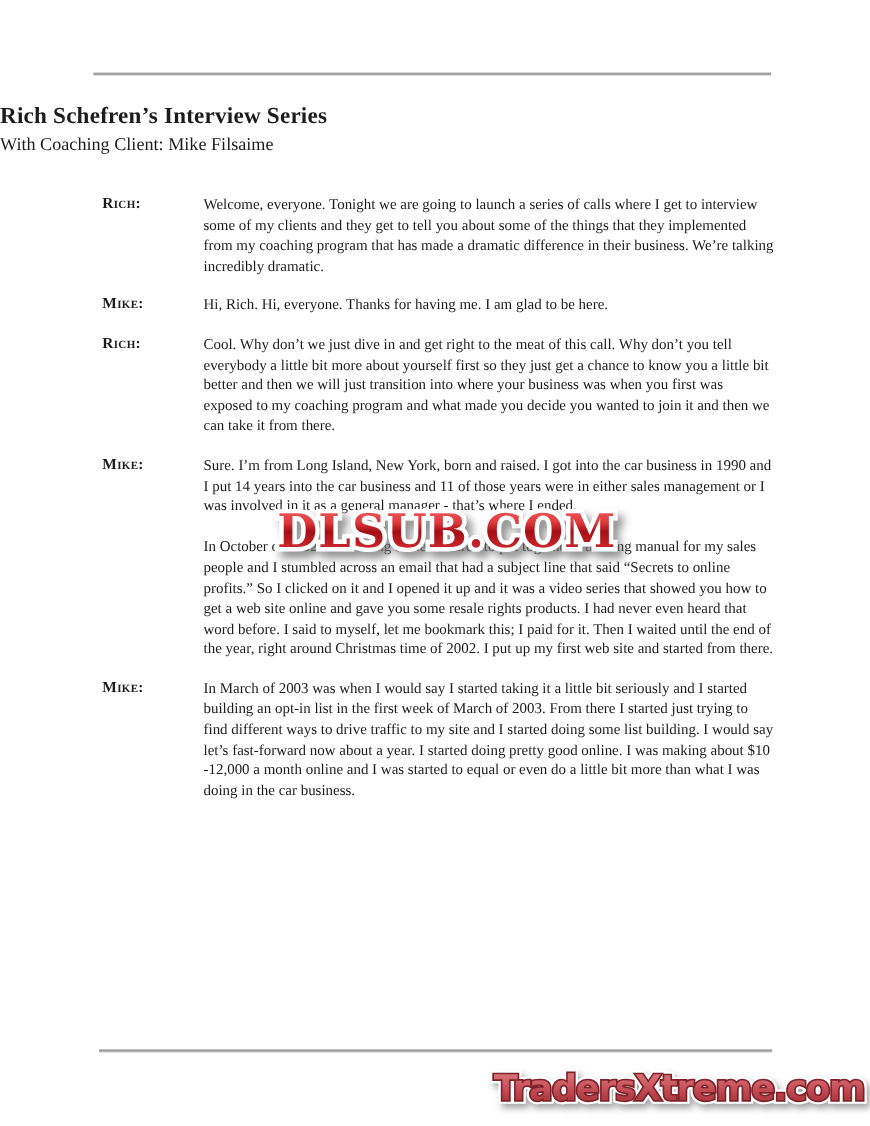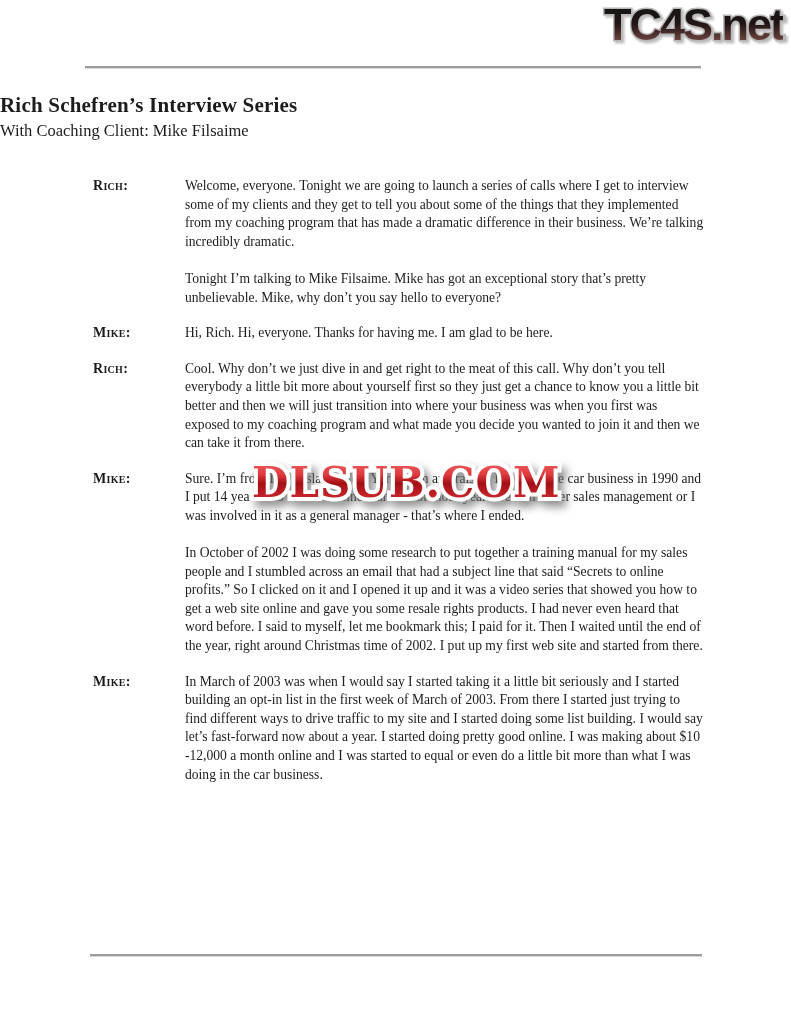--- a/index.html
+++ b/index.html
@@ -132,38 +132,33 @@
     -webkit-background-clip: text;
     background-clip: text;
     color: transparent;
   }
 </style>
 </head>
 <body>
 
 <div class="page">
 
-  <div class="top-logo">
-    <span class="logo-outline">TC4S.net</span>
-    <span class="logo-fill">TC4S.net</span>
-  </div>
 
   <div class="rule top-rule"></div>
 
   <div class="title-block">
     <div class="title">Rich Schefren’s Interview Series</div>
     <div class="subtitle">With Coaching Client: Mike Filsaime</div>
   </div>
 
   <div class="transcript" id="transcript">
       <div class="entry">
         <div class="speaker">Rich:</div>
         <div class="speech">
           <p>Welcome, everyone. Tonight we are going to launch a series of calls where I get to interview some of my clients and they get to tell you about some of the things that they implemented from my coaching program that has made a dramatic difference in their business. We’re talking incredibly dramatic.</p>
-          <p>Tonight I’m talking to Mike Filsaime. Mike has got an exceptional story that’s pretty unbelievable. Mike, why don’t you say hello to everyone?</p>
         </div>
       </div>
       <div class="entry">
         <div class="speaker">Mike:</div>
         <div class="speech">
           <p>Hi, Rich. Hi, everyone. Thanks for having me. I am glad to be here.</p>
         </div>
       </div>
       <div class="entry">
         <div class="speaker">Rich:</div>
@@ -186,14 +181,19 @@
       </div>
     </div>
 
   <div class="watermark">
     <span class="wm-outline">DLSUB.COM</span>
     <span class="wm-fill">DLSUB.COM</span>
   </div>
 
   <div class="rule footer-rule"></div>
 
+  <div class="bottom-logo">
+    <span class="bl-white">TradersXtreme.com</span>
+    <span class="bl-dark">TradersXtreme.com</span>
+    <span class="bl-fill">TradersXtreme.com</span>
+  </div>
 
 </div>
 
 </body></html>

